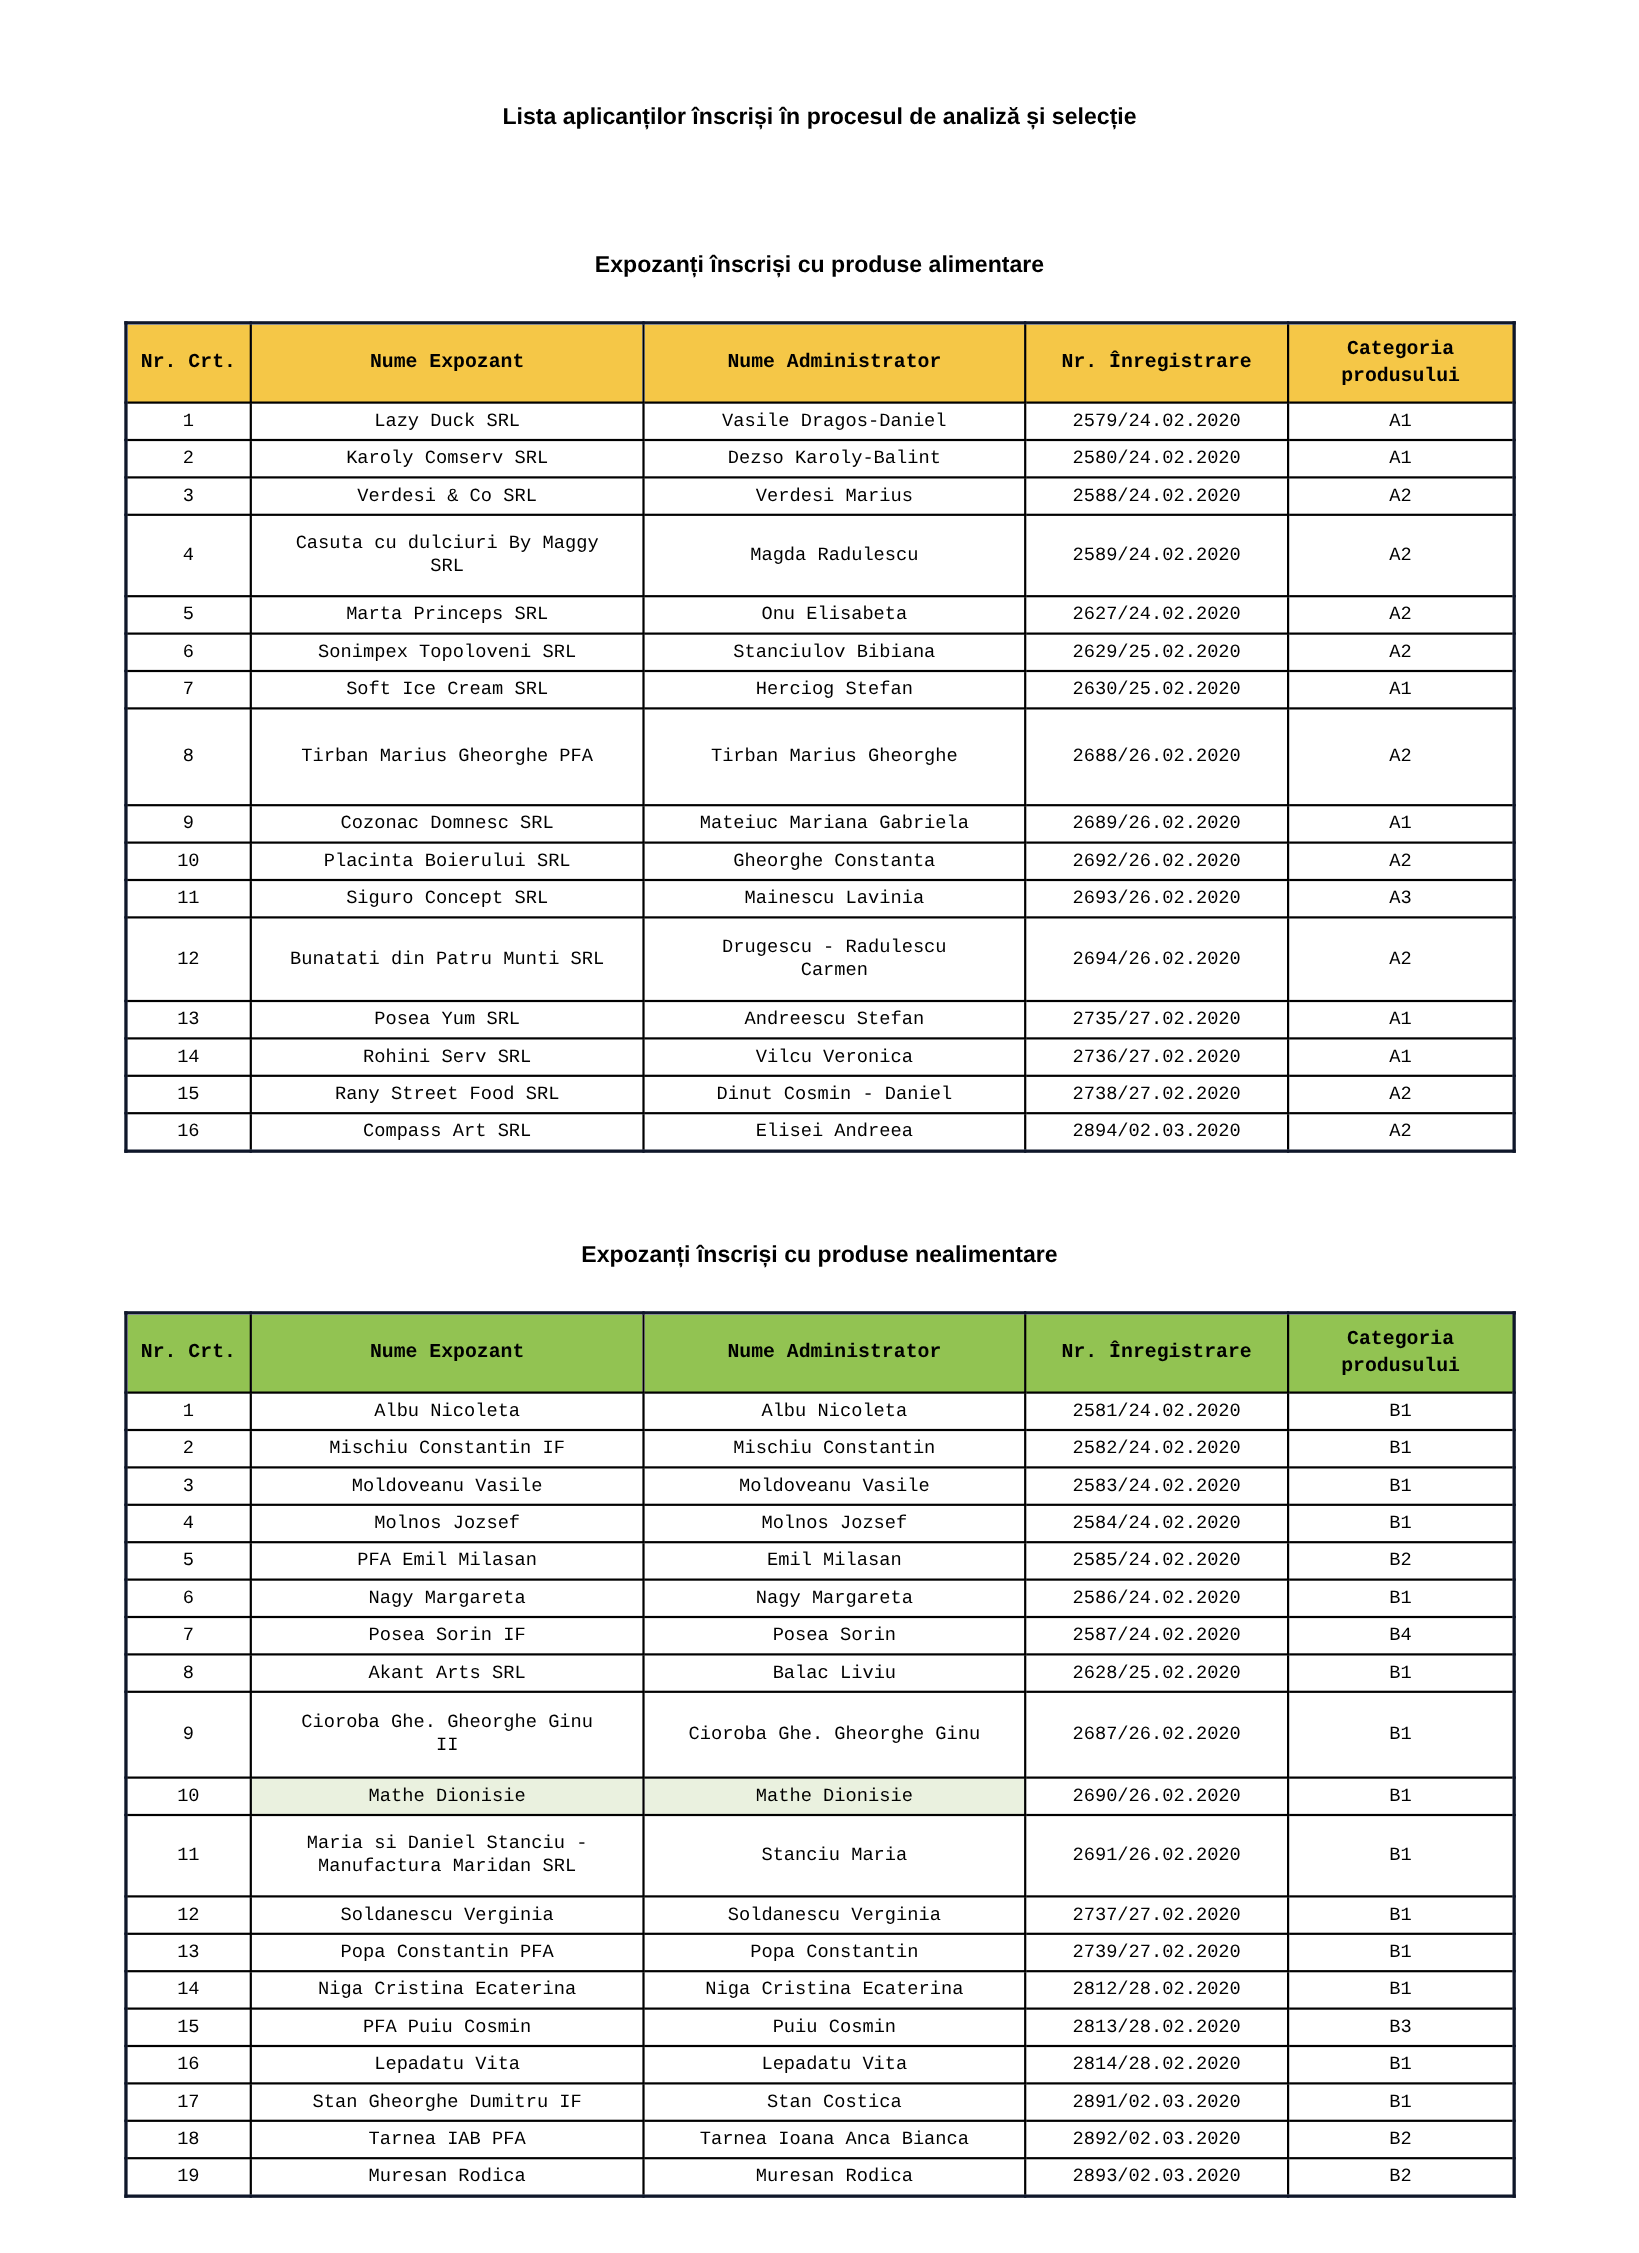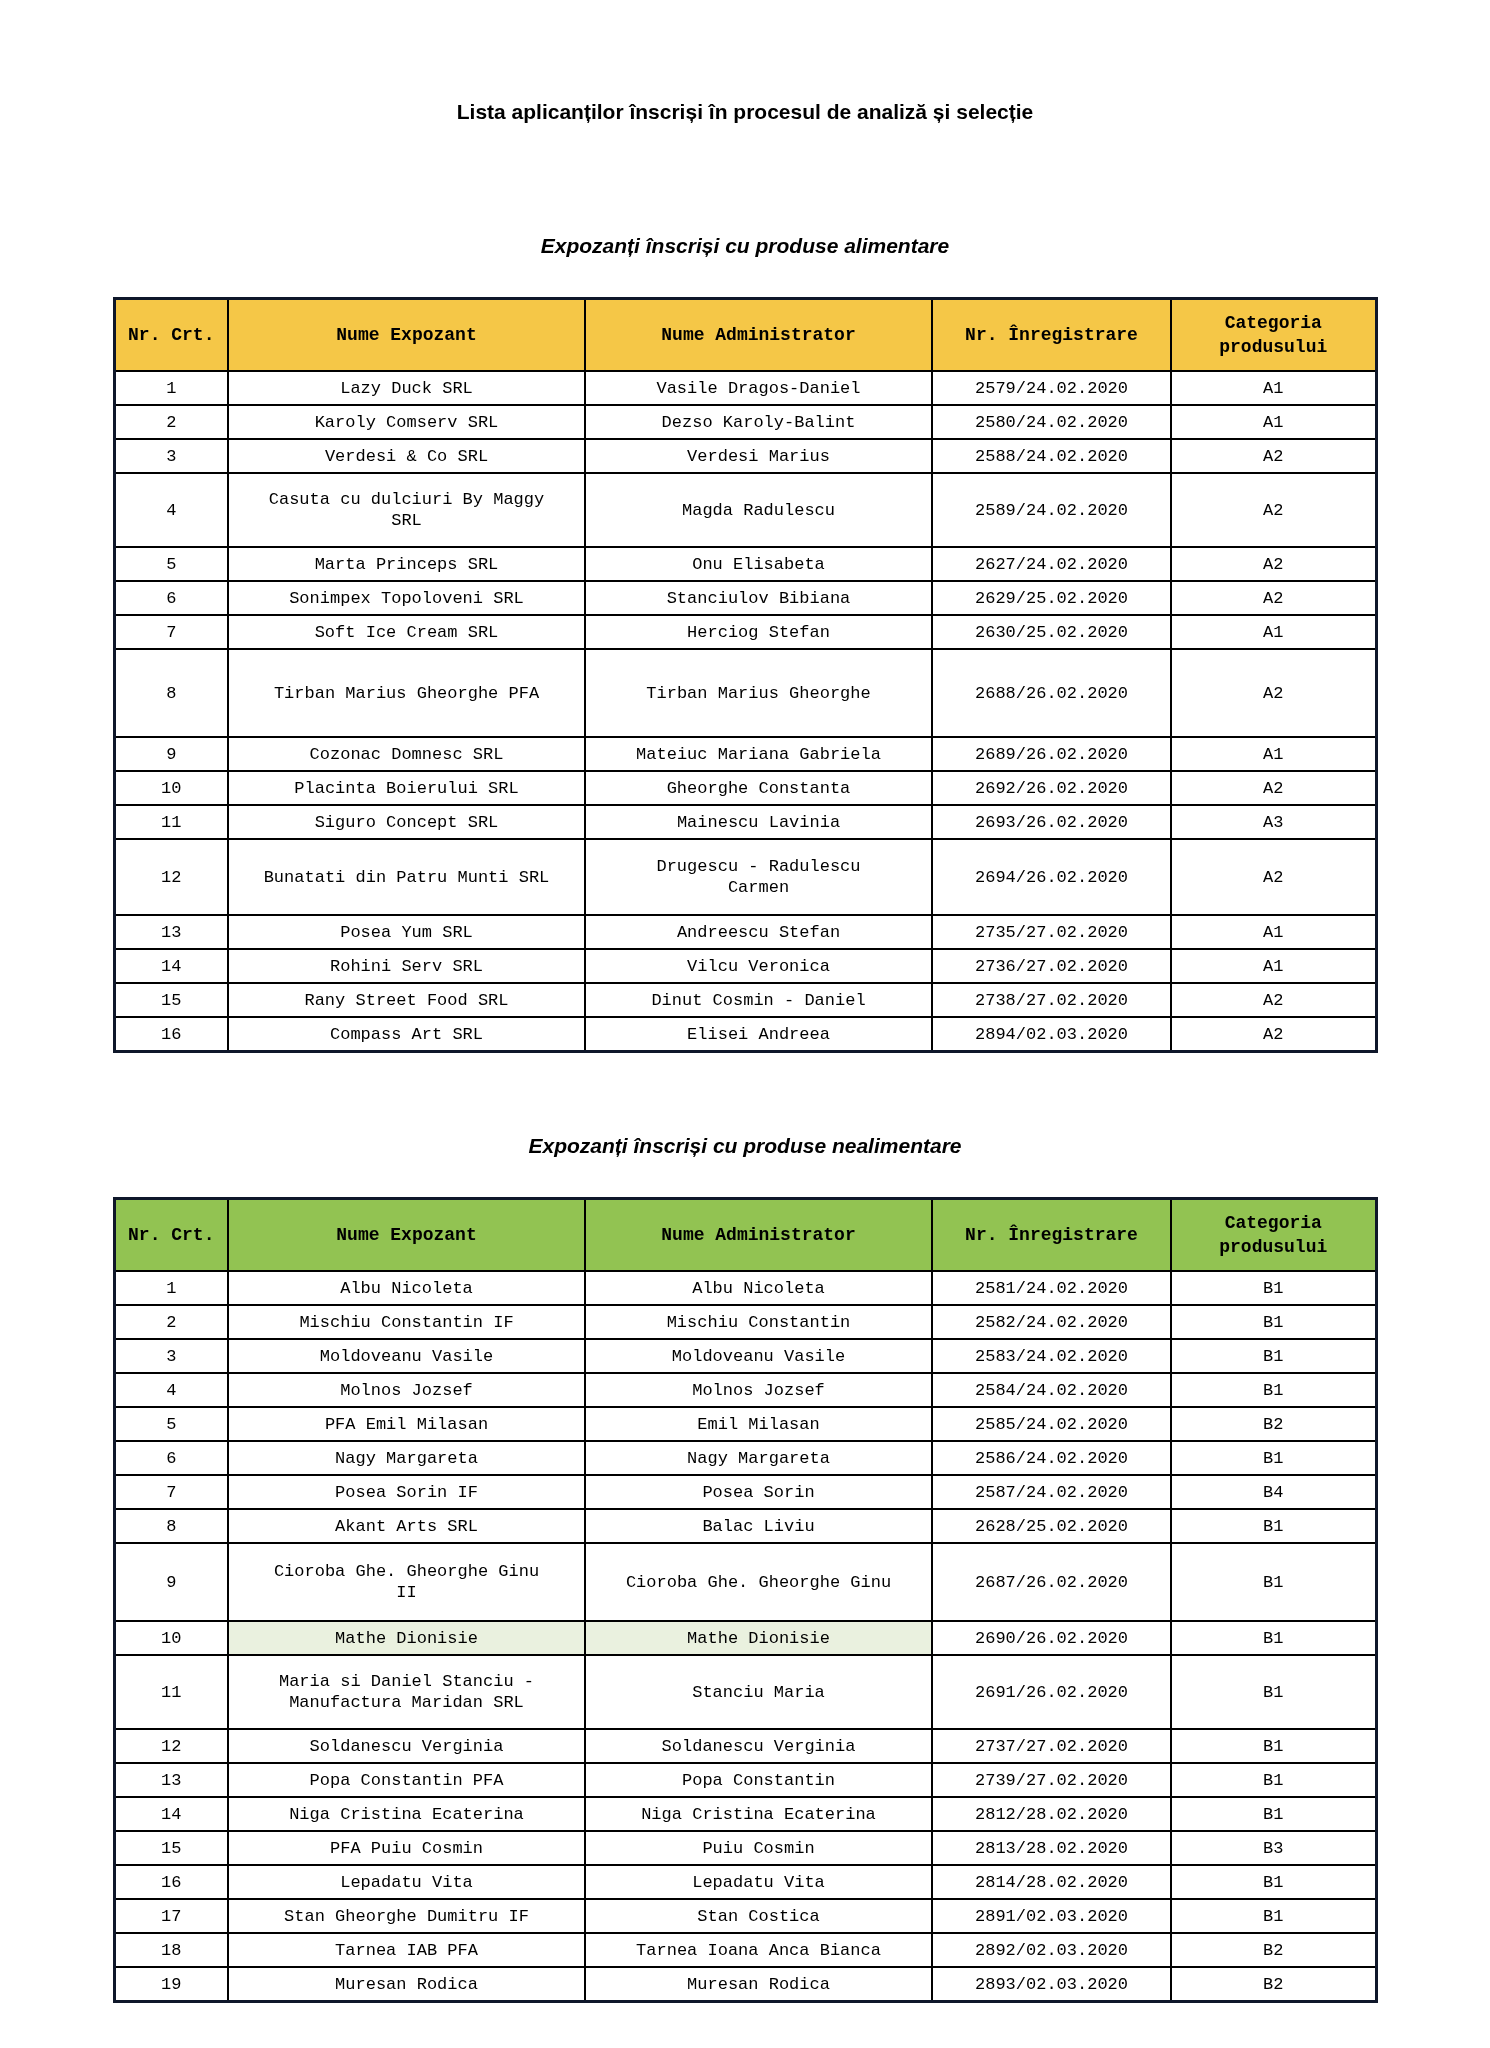--- a/index.html
+++ b/index.html
@@ -8,35 +8,33 @@
     background: #ffffff;
   }
   body {
     width: 1490px;
     height: 2048px;
     font-family: "Liberation Sans", sans-serif;
     color: #000000;
     -webkit-font-smoothing: antialiased;
   }
   .page {
-    padding-top: 61px;
-    margin-top: 36px;
+    padding-top: 92px;
   }
   .doc-title {
     text-align: center;
     font-weight: bold;
     font-size: 21px;
     line-height: 30px;
   }
   .section-heading {
     text-align: center;
     font-weight: bold;
     font-size: 21px;
     line-height: 26px;
-    font-style: italic;
   }
   #heading-alimentare {
     margin-top: 106px;
     margin-bottom: 38px;
   }
   #heading-nealimentare {
     margin-top: 80px;
     margin-bottom: 38px;
   }
   table.reg-table {

